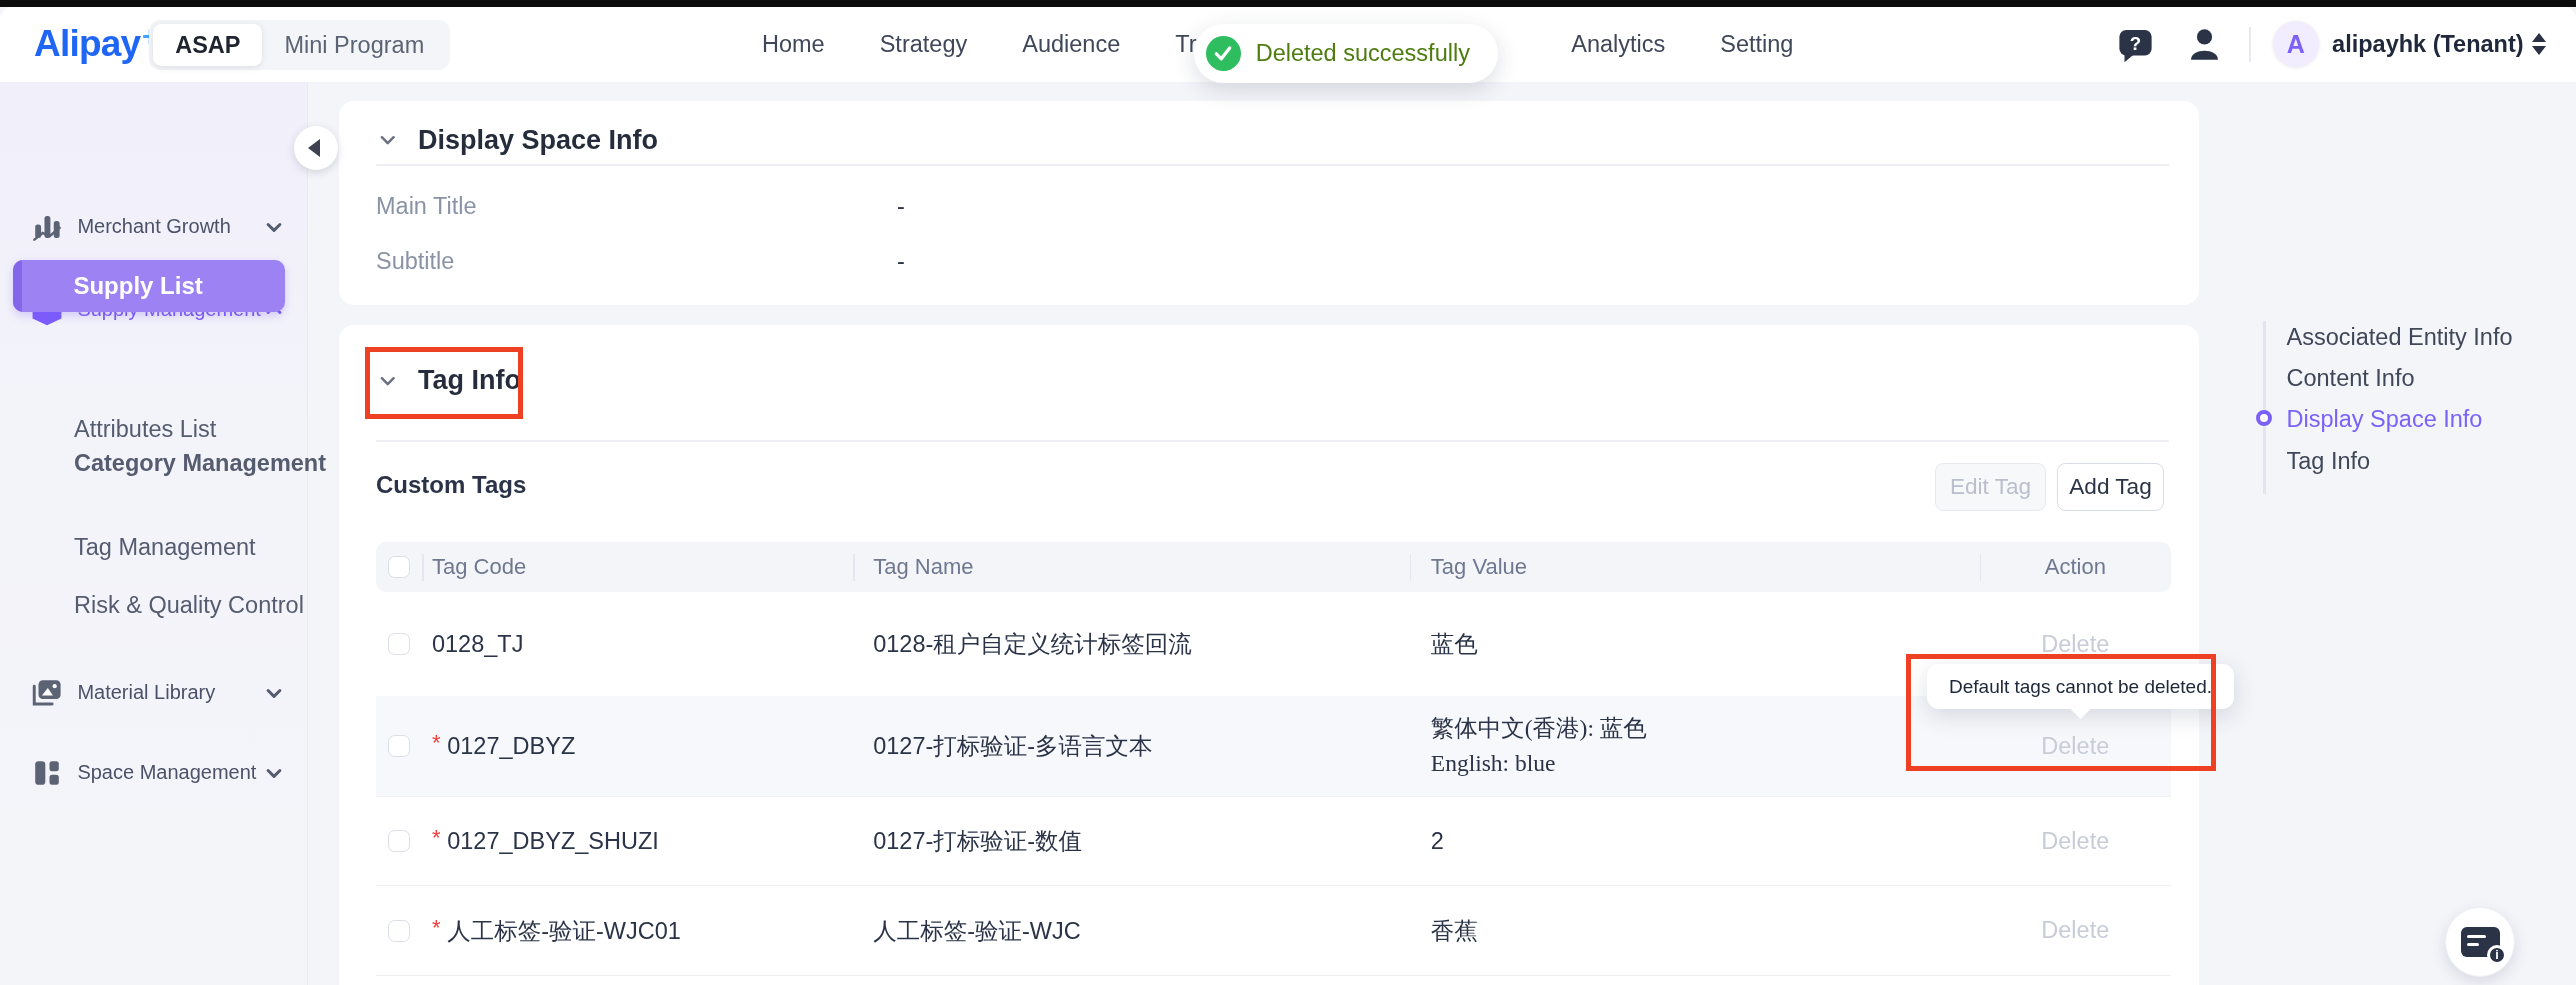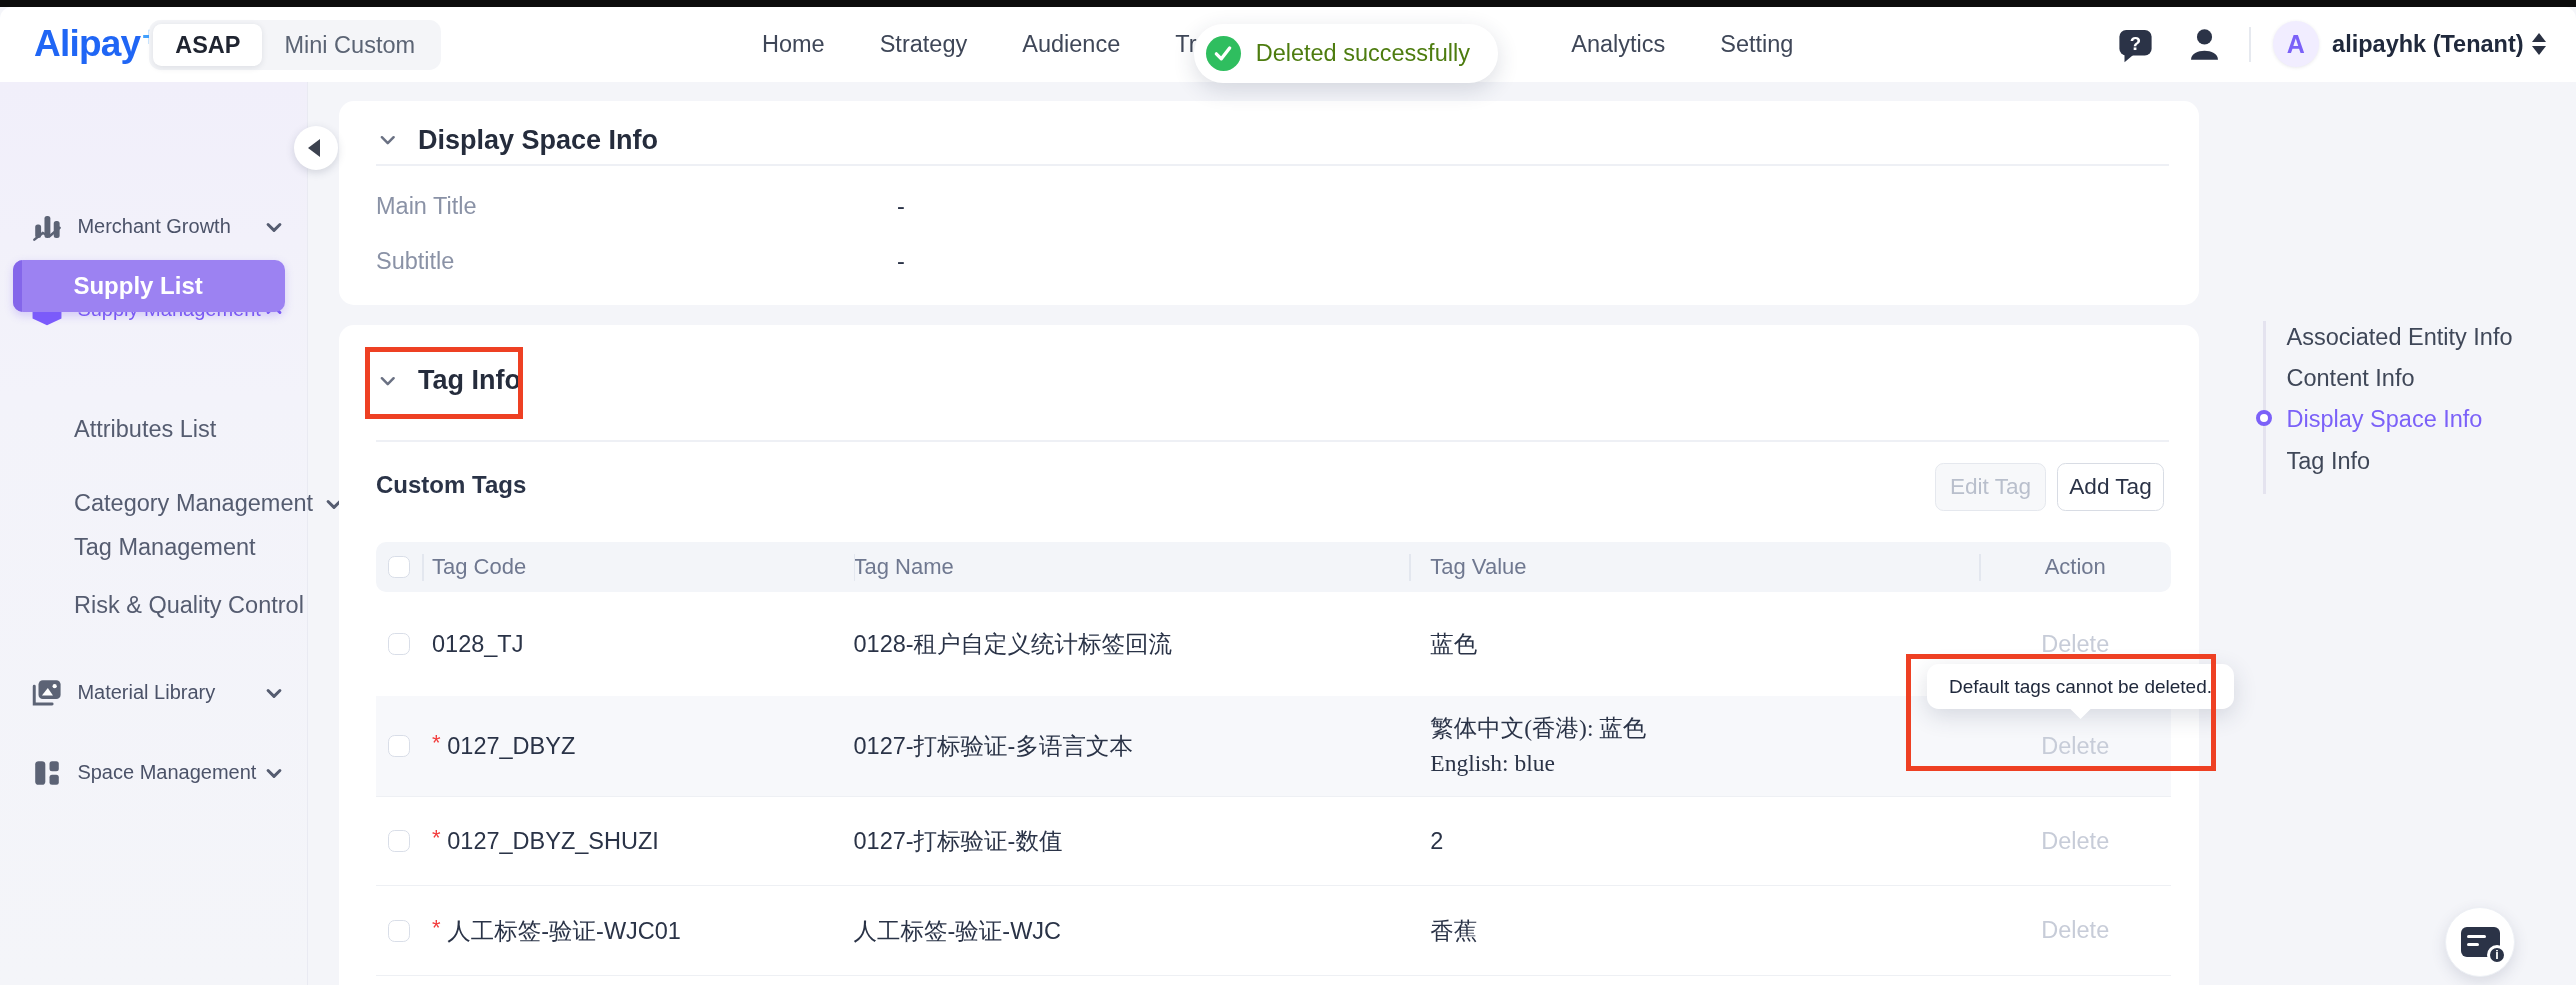--- a/index.html
+++ b/index.html
@@ -110,21 +110,21 @@
   .tagtable { position:absolute; left:37px; top:217px; width:1795px; }
   .trow { display:flex; align-items:center; position:relative; }
   .thead {
     height:50px; background:#f3f5f9; border-radius:10px;
     color:#6f7890; font-size:22px;
   }
   .thead .tc { position:relative; height:50px; display:flex; align-items:center; }
   .thead .tc + .tc:before { content:""; position:absolute; left:0; top:11.7px; width:1.7px; height:27px; background:#e3e7ef; }
   .tc-check { width:49px; justify-content:center; display:flex; align-items:center; }
   .tc-code  { width:459px; padding-left:10px; }
-  .tc-name  { width:592px; }
+  .tc-name  { width:592px; padding-left:20px; }
   .tc-value { width:606px; padding-left:21px; }
   .tc-action{ width:204px; justify-content:center; display:flex; align-items:center; text-align:center; }
   .checkbox { width:22px; height:22px; border:1.7px solid #d9dee8; border-radius:6.7px; background:#ffffff; cursor:pointer; }
   .rowline { border-bottom:1.7px solid #eef0f4; }
   .drow { font-size:23.5px; color:#2a3347; }
   .drow .req { color:#f23c3c; font-size:22px; margin-right:6.7px; position:relative; top:-3.4px; }
   .drow .vline { line-height:35px;font-family:Liberation Serif, serif; }
   .delete-link { color:#c7ccd8; font-size:23.5px; cursor:not-allowed; }
   .r1 { height:104px; }
   .r2 { height:101px; background:#f7f8fb; }
@@ -177,21 +177,21 @@
 
 <div class="top-strip"></div>
 
 <header class="topbar">
   <div class="logo">
     <span class="word">Alipay</span>
     <span class="plus">+</span>
   </div>
   <div class="seg">
     <div class="pill active">ASAP</div>
-    <div class="pill inactive">Mini Custom</div>
+    <div class="pill inactive">Mini Program</div>
   </div>
   <nav class="mainnav">
     <span class="navitem">Home</span>
     <span class="navitem">Strategy</span>
     <span class="navitem">Audience</span>
     <span class="navitem">Traffic</span>
     <span class="navitem" style="margin-left:277px;">Analytics</span>
     <span class="navitem">Setting</span>
   </nav>
   <div class="hdr-right">
@@ -260,21 +260,21 @@
     </span>
   </div>
 
   <div class="supply-pill">
     <span class="strip"></span>
     <span class="plabel">Supply List</span>
   </div>
 
   <span class="sub-item" style="top:334px;">Attributes List</span>
 
-  <span class="sub-item" style="top:408px;">
+  <span class="sub-item" style="top:368px;font-weight:bold;">
     <span>Category Management</span>
     <svg style="margin-left:10px;" width="22" height="22" viewBox="0 0 26 26">
         <polyline points="6,10 13,17 20,10" fill="none" stroke="#555c70" stroke-width="3.5" stroke-linecap="round" stroke-linejoin="round"></polyline>
       </svg>
   </span>
 
   <span class="sub-item" style="top:452px;">Tag Management</span>
   <span class="sub-item" style="top:510px;">Risk &amp; Quality Control</span>
 
   <div class="side-item" style="top:587px;align-items:center;">

